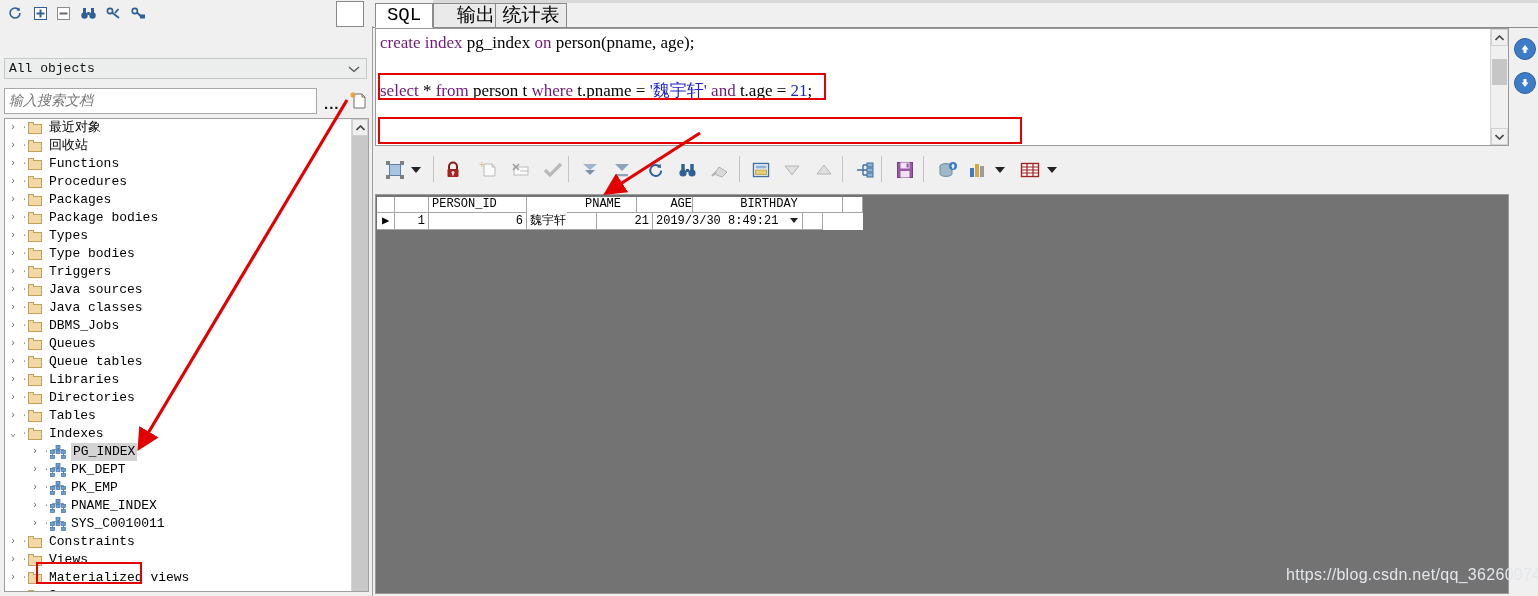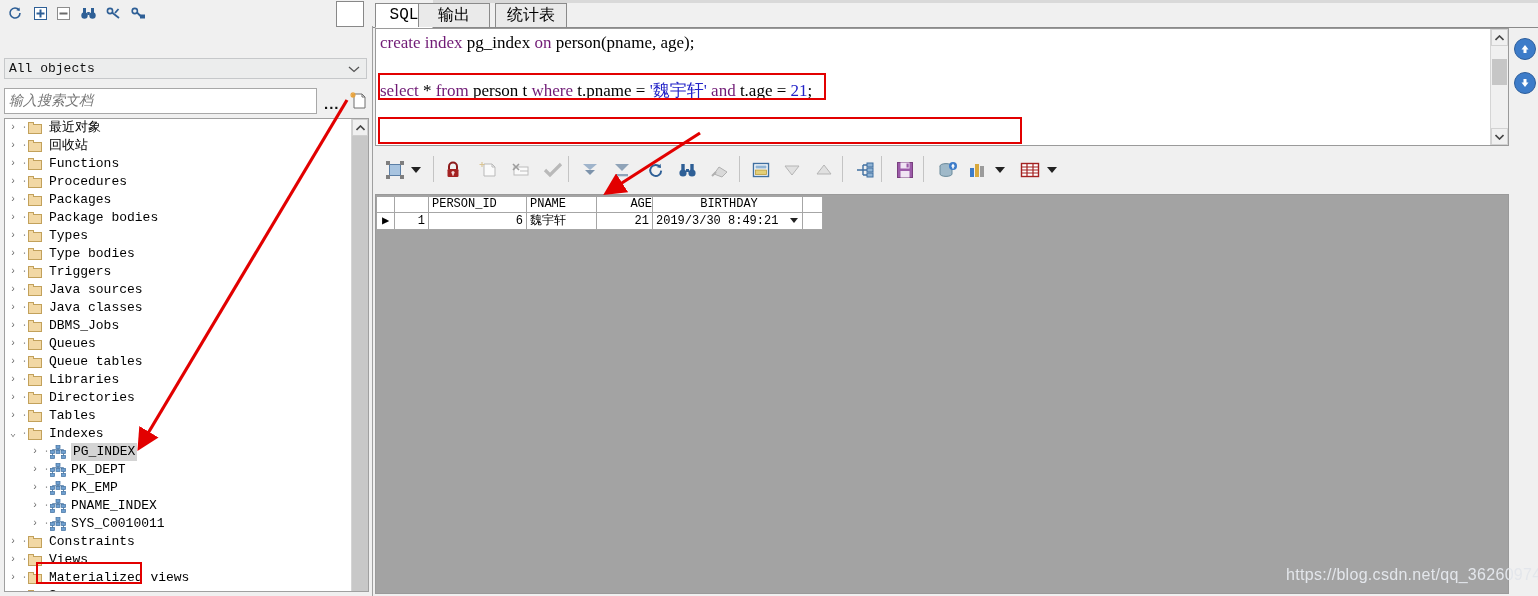--- a/index.html
+++ b/index.html
@@ -210,33 +210,33 @@
     background: #f0f0f0;
     border-bottom: 1px solid #8a8a8a;
   }
   .tab {
     position: absolute; top: 3px;
     height: 24px;
     box-sizing: border-box;
     border: 1px solid #8a8a8a;
     border-bottom: none;
     background: #eaeaea;
-    font-size: 16px;
+    font-size: 19px;
     font-family: "Liberation Mono", monospace;
     color: #000;
     line-height: 22px;
     text-align: center;
   }
   .tab.active {
     background: #ffffff;
     border-bottom: 1px solid #ffffff;
     height: 25px;
   }
   #tab0 { left: 2px; width: 58px; }
-  #tab1 { left: 45px; width: 72px; font-family: "Liberation Sans", sans-serif; }
+  #tab1 { left: 60px; width: 86px; font-family: "Liberation Sans", sans-serif; }
   #tab2 { left: 122px; width: 72px; font-family: "Liberation Sans", sans-serif; }
   #tab-topbar {
     position: absolute; left: 60px; top: 0;
     width: 1105px; height: 3px;
     background: #d9d9d9;
   }
 
   
   #editor-wrap {
     position: absolute;
@@ -340,21 +340,21 @@
     border-left: 5px solid transparent;
     border-right: 5px solid transparent;
     border-top: 6px solid #222;
   }
 
   
   #grid-wrap {
     position: absolute;
     left: 2px; top: 194px;
     width: 1134px; height: 400px;
-    background: #a3a3a3;
+    background: #737373;
     border: 1px solid #9a9a9a;
     box-sizing: border-box;
     overflow: hidden;
   }
   #grid {
     position: absolute; left: 1px; top: 2px;
   }
   .g-head {
     display: flex;
     height: 16px;
@@ -917,21 +917,21 @@
           <div class="caret"></div>
         </div>
     </div>
 
     <div id="grid-wrap">
       <div id="grid">
           <div class="g-head">
             <div class="gc c-marker" style="text-align: left;"></div>
             <div class="gc c-rownum" style="text-align: left;"></div>
             <div class="gc c-pid" style="text-align: left;">PERSON_ID</div>
-            <div class="gc c-pname" style="text-align: left;">PNAME</div>
+            <div class="gc c-pname" style="text-align: center; margin-left: 40px;">PNAME</div>
             <div class="gc c-age" style="text-align: right;">AGE</div>
             <div class="gc c-bday" style="text-align: center;">BIRTHDAY</div>
             <div class="gc c-tail" style="text-align: left;"></div>
           </div>
           <div class="g-row">
             <div class="gc c-marker">▶</div>
             <div class="gc c-rownum">1</div>
             <div class="gc c-pid">6</div>
             <div class="gc c-pname">魏宇轩</div>
             <div class="gc c-age">21</div>

